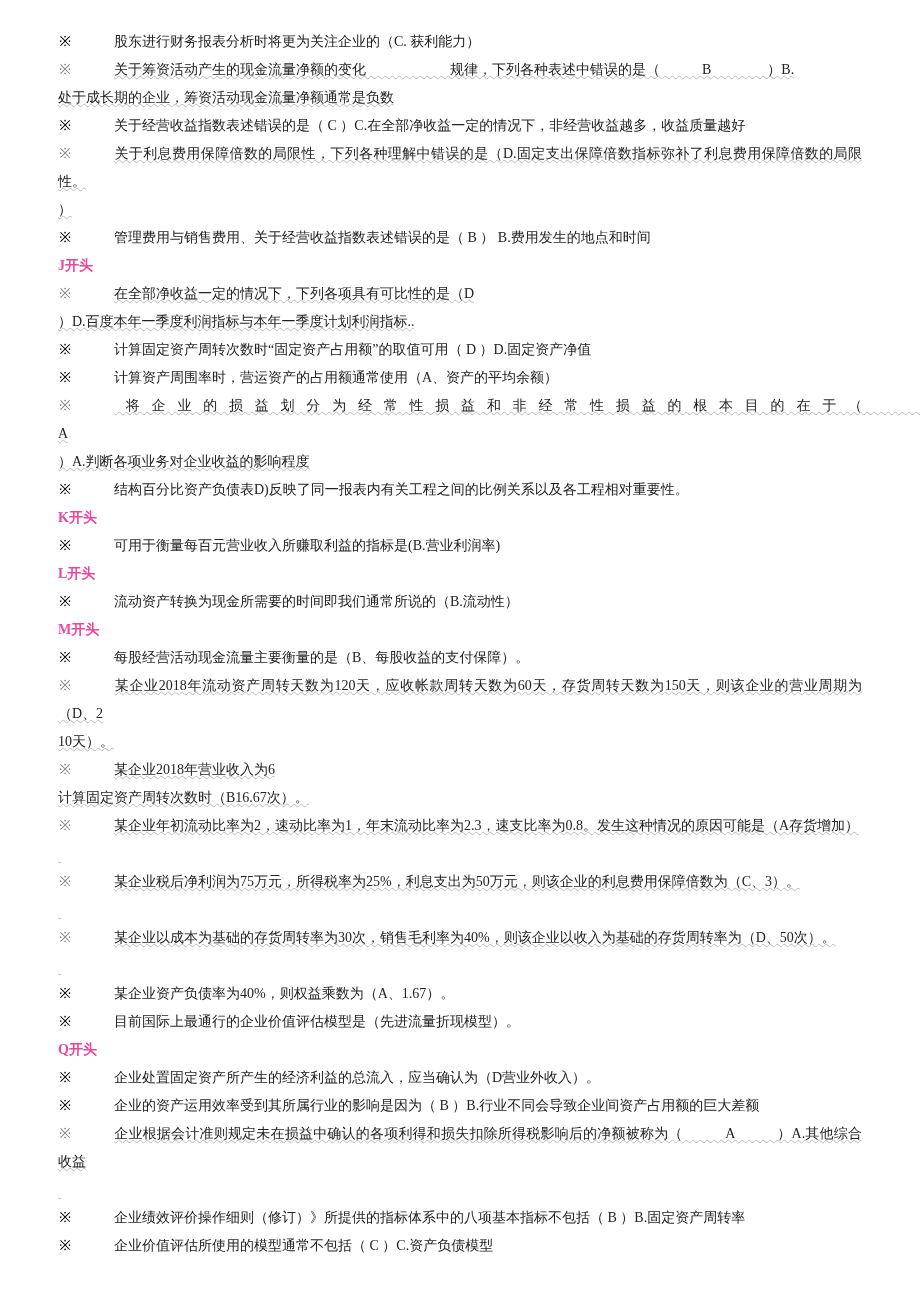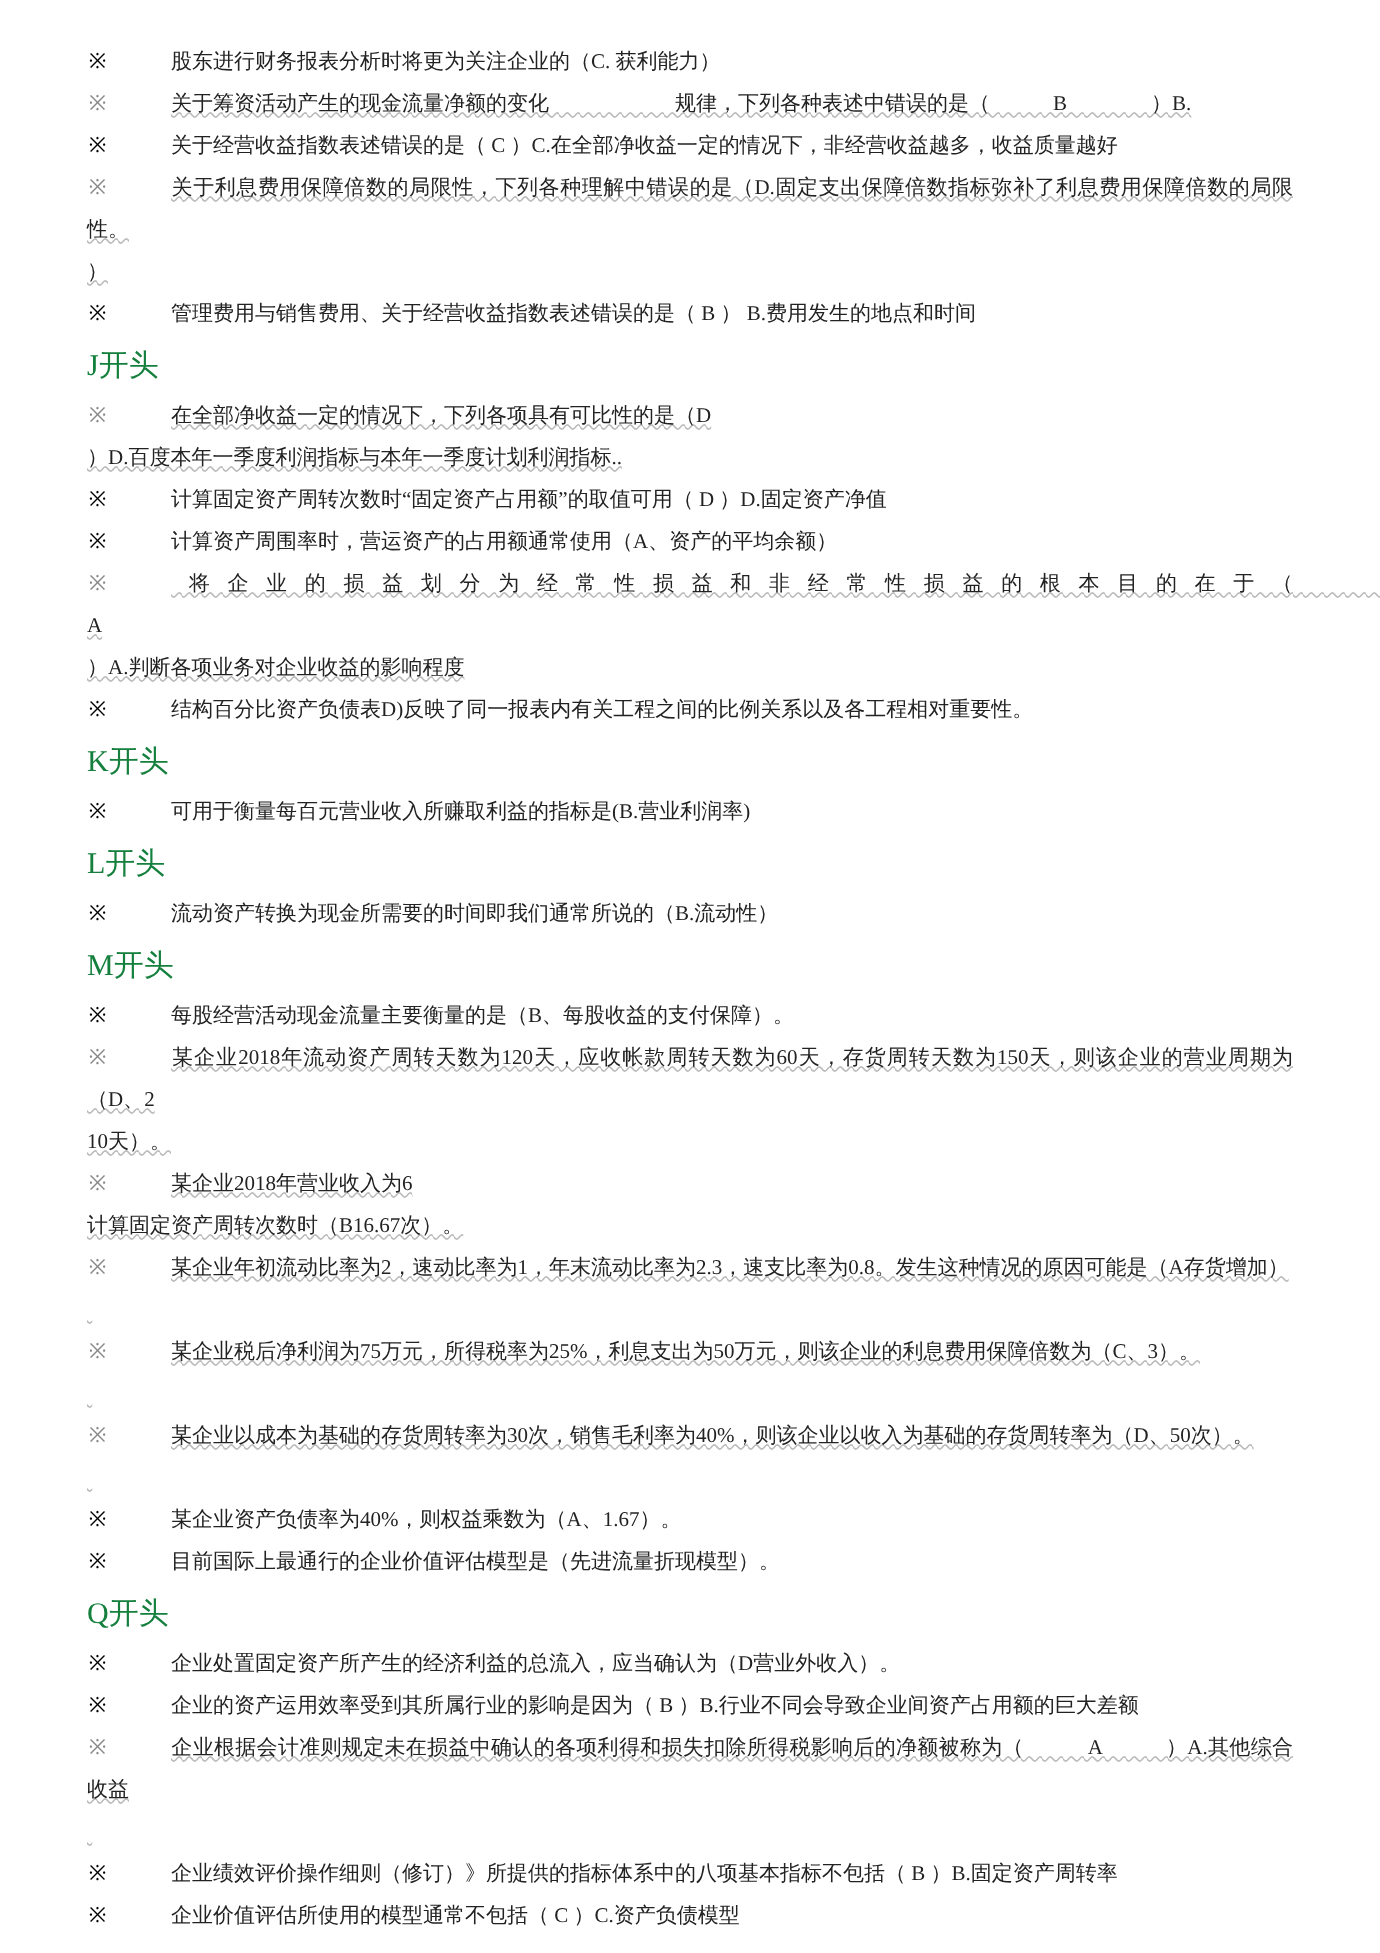--- a/index.html
+++ b/index.html
@@ -25,37 +25,38 @@
     text-align: center;
     color: #000;
   }
   .bullet.solid { color: #000; }
   .bullet.hollow { color: #888; }
   .gap {
     display: inline-block;
     width: 42px;
   }
   .head {
-    font-weight: normal;
-    color: #15803d;
-    font-size: 20px;
+    font-weight: bold;
+    color: #ec4899;
+    font-size: 14px;
   }
   .wavy {
     text-decoration-line: underline;
     text-decoration-style: wavy;
     text-decoration-color: #bbb;
     text-decoration-thickness: 1px;
   }
 </style>
 </head>
 <body>
 
 <div id="doc">
     <div class="row"><span class="bullet solid">※</span><span class="gap"></span><span>股东进行财务报表分析时将更为关注企业的（C. 获利能力）</span></div>
     <div class="row"><span class="bullet hollow">※</span><span class="gap"></span><span class="wavy">关于筹资活动产生的现金流量净额的变化　　　　　　规律，下列各种表述中错误的是（　　　B　　　　）B.</span></div>
+    <div class="row"><span class="wavy">处于成长期的企业，筹资活动现金流量净额通常是负数</span></div>
     <div class="row"><span class="bullet solid">※</span><span class="gap"></span><span>关于经营收益指数表述错误的是（ C ）C.在全部净收益一定的情况下，非经营收益越多，收益质量越好</span></div>
     <div class="row"><span class="bullet hollow">※</span><span class="gap"></span><span class="wavy">关于利息费用保障倍数的局限性，下列各种理解中错误的是（D.固定支出保障倍数指标弥补了利息费用保障倍数的局限性。</span></div>
     <div class="row"><span class="wavy">）</span></div>
     <div class="row"><span class="bullet solid">※</span><span class="gap"></span><span>管理费用与销售费用、关于经营收益指数表述错误的是（ B ）  B.费用发生的地点和时间</span></div>
     <div class="row"><span class="head">J开头</span></div>
     <div class="row"><span class="bullet hollow">※</span><span class="gap"></span><span class="wavy">在全部净收益一定的情况下，下列各项具有可比性的是（D</span></div>
     <div class="row"><span class="wavy">）D.百度本年一季度利润指标与本年一季度计划利润指标..</span></div>
     <div class="row"><span class="bullet solid">※</span><span class="gap"></span><span>计算固定资产周转次数时“固定资产占用额”的取值可用（ D ）D.固定资产净值</span></div>
     <div class="row"><span class="bullet solid">※</span><span class="gap"></span><span>计算资产周围率时，营运资产的占用额通常使用（A、资产的平均余额）</span></div>
     <div class="row"><span class="bullet hollow">※</span><span class="gap"></span><span class="wavy">将企业的损益划分为经常性损益和非经常性损益的根本目的在于（　　　　　　　　　　　　　　　　　　　　　　　　　　A</span></div>

